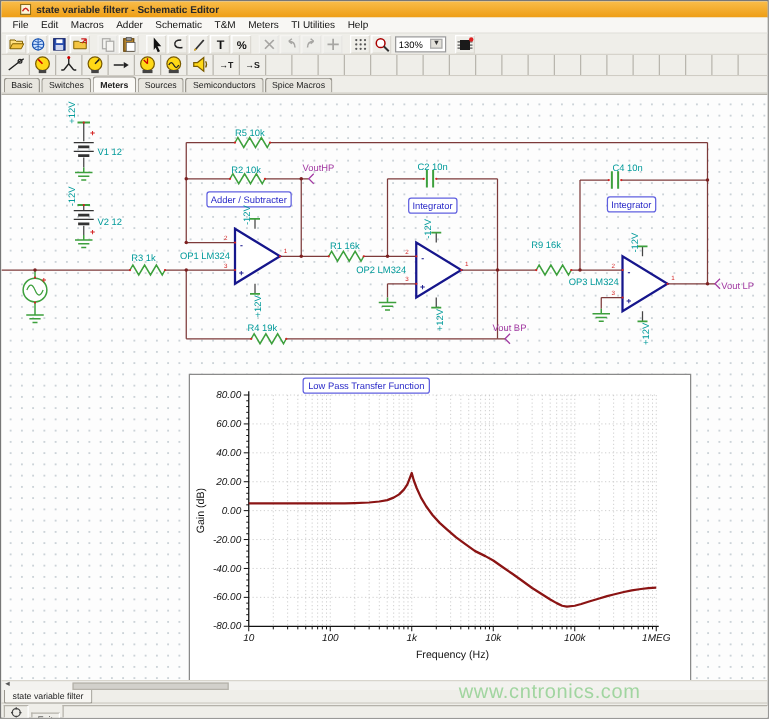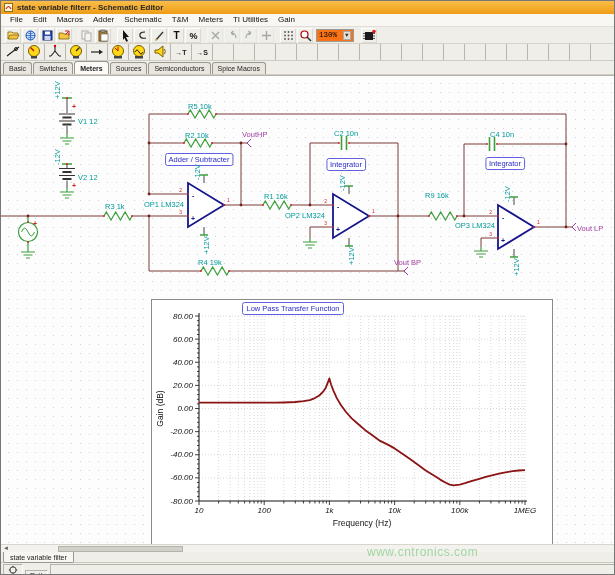--- a/index.html
+++ b/index.html
@@ -1,29 +1,29 @@
 <!DOCTYPE html>
 <html><head>
 <meta charset="utf-8">
 <style>
   html,body{margin:0;padding:0;background:#888;}
   *{box-sizing:border-box;}
   #win{position:relative;width:615px;height:575px;background:#f0efea;font-family:"Liberation Sans",sans-serif;border:1px solid #777;overflow:hidden;}
   
-  #titlebar{position:absolute;left:0;top:0;width:615px;height:13px;background:linear-gradient(#f9bd4a,#ee9d14);display:flex;align-items:center;padding-left:3px;text-align:center;}
+  #titlebar{position:absolute;left:0;top:0;width:615px;height:13px;background:linear-gradient(#f9bd4a,#ee9d14);display:flex;align-items:center;padding-left:15px;text-align:center;}
   #titlebar .ttl{font-size:8px;color:#2a2a2a;margin-left:4px;font-weight:bold;}
   
   #menubar{position:absolute;left:0;top:13px;width:615px;height:13px;background:#f8f7f4;border-bottom:1px solid #e0ded8;display:flex;align-items:flex-end;padding-left:4px;}
   .menu-item{font-size:8px;color:#111;padding:0 5px;line-height:12px;}
   
   #toolbar1{position:absolute;left:0;top:26px;width:615px;height:17px;background:#efeee9;border-bottom:1px solid #d6d3cb;display:flex;align-items:center;padding-left:4px;}
   .tb{width:16px;height:15px;display:inline-flex;align-items:center;justify-content:center;border:1px solid #dcd9d2;border-top-color:#fff;border-left-color:#fff;background:#efeee9;margin-right:1px;}
   .tb.gray{opacity:.38;filter:grayscale(1);}
   .tbgap{width:5px;}
-  #zoom-select{height:13px;font-size:7.5px;border:1px solid #9a9a9a;background:#f97316;display:inline-flex;align-items:center;padding:0 2px;margin:0 2px;font-family:Liberation Mono, monospace;}
+  #zoom-select{height:13px;font-size:7.5px;border:1px solid #9a9a9a;background:#ffffff;display:inline-flex;align-items:center;padding:0 2px;margin:0 2px;}
   #zoom-select .arr{margin-left:6px;font-size:6px;color:#333;background:#e3e1da;border:1px solid #aaa;padding:0 1px;}
   #toolbar2{position:absolute;left:0;top:43px;width:615px;height:17px;background:#efeee9;border-bottom:1px solid #cfccc4;display:flex;align-items:stretch;padding-left:2px;}
   .cell{width:21px;display:inline-flex;align-items:center;justify-content:center;border-right:1px solid #b9b6ae;}
   .cell .txticon{font-size:7px;color:#222;font-weight:bold;}
   
   #comptabs{position:absolute;left:0;top:60px;width:615px;height:14px;background:#efeee9;display:flex;align-items:flex-end;padding-left:2px;border-bottom:1px solid #cfccc4;}
   .ctab{font-size:7px;color:#222;border:1px solid #9a978f;border-bottom:none;border-radius:3px 3px 0 0;padding:1px 5px 1px 5px;margin-right:1px;background:#e8e6df;height:12px;display:flex;align-items:center;}
   .ctab.active{background:#fbfaf7;height:13px;font-weight:bold;}
   
   #canvas{position:absolute;left:0;top:74px;width:615px;height:469px;background:#fdfdfd;background-image:radial-gradient(#ccd3d8 0.7px, transparent 0.9px);background-size:9px 9px;background-position:3px 3px;border-top:1px solid #b5b2aa;overflow:hidden;}
@@ -40,21 +40,21 @@
   .ch-axis{fill:#111;font-size:8.5px;}
   
   #hscroll{position:absolute;left:0;top:543px;width:615px;height:8px;background:#f3f2ef;border-top:1px solid #d8d5cd;}
   #hscroll .larr{position:absolute;left:2px;top:0px;font-size:6px;color:#555;}
   #hscroll .thumb{position:absolute;left:57px;top:1px;width:125px;height:6px;background:#d2d0cb;border:1px solid #b5b2aa;}
   #doctabs{position:absolute;left:0;top:551px;width:615px;height:11px;background:#efeee9;border-bottom:1px solid #c9c6be;}
   .doctab{position:absolute;left:2px;top:0;height:11px;font-size:7px;color:#222;background:#f7f6f2;border:1px solid #9a978f;border-top:none;border-radius:0 0 2px 2px;padding:0 6px;display:inline-flex;align-items:center;}
   #statusbar{position:absolute;left:0;top:562px;width:615px;height:13px;background:#efeee9;display:flex;align-items:center;padding-left:2px;}
   .sunken{border:1px solid #b5b2aa;border-bottom-color:#fff;border-right-color:#fff;background:#efeee9;height:11px;display:inline-flex;align-items:center;padding:0 4px;margin-right:2px;}
   #exit-btn{font-size:7.5px;color:#222;margin-top:12px;}
-  #watermark{position:absolute;left:366px;top:544px;font-size:12px;color:#8ecf8e;opacity:.8;letter-spacing:.5px;z-index:10;}
+  #watermark{position:absolute;left:366px;top:544px;font-size:16px;color:#8ecf8e;opacity:.8;letter-spacing:.5px;z-index:10;}
 </style>
 </head>
 <body>
 
 <div id="win">
 
   <div id="titlebar">
     <svg width="9" height="9">
       <rect x="0.5" y="0.5" width="8" height="8" fill="#fdf6d8" stroke="#8a6d1d"></rect>
       <path d="M2 6 Q4.5 1 7 6" stroke="#c22" fill="none" stroke-width="1.2"></path>
@@ -64,21 +64,21 @@
 
   <div id="menubar">
     <span class="menu-item">File</span>
     <span class="menu-item">Edit</span>
     <span class="menu-item">Macros</span>
     <span class="menu-item">Adder</span>
     <span class="menu-item">Schematic</span>
     <span class="menu-item">T&amp;M</span>
     <span class="menu-item">Meters</span>
     <span class="menu-item">TI Utilities</span>
-    <span class="menu-item">Gain</span>
+    <span class="menu-item">Help</span>
   </div>
 
   <div id="toolbar1">
     <span class="tb">
         <svg width="13" height="13">
           <path d="M1 10 V3 H5 L6 4 H11 V6" fill="#ffe080" stroke="#806000" stroke-width="0.8"></path>
           <path d="M1 10 L3 6 H12 L10 10 Z" fill="#f4c542" stroke="#806000" stroke-width="0.8"></path>
         </svg>
       </span>
     <span class="tb">

